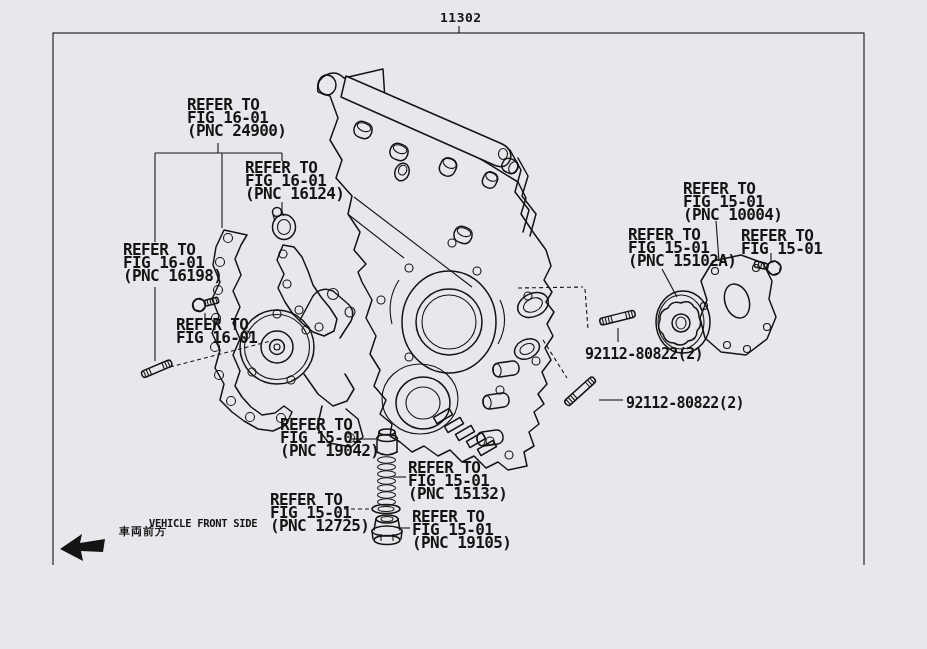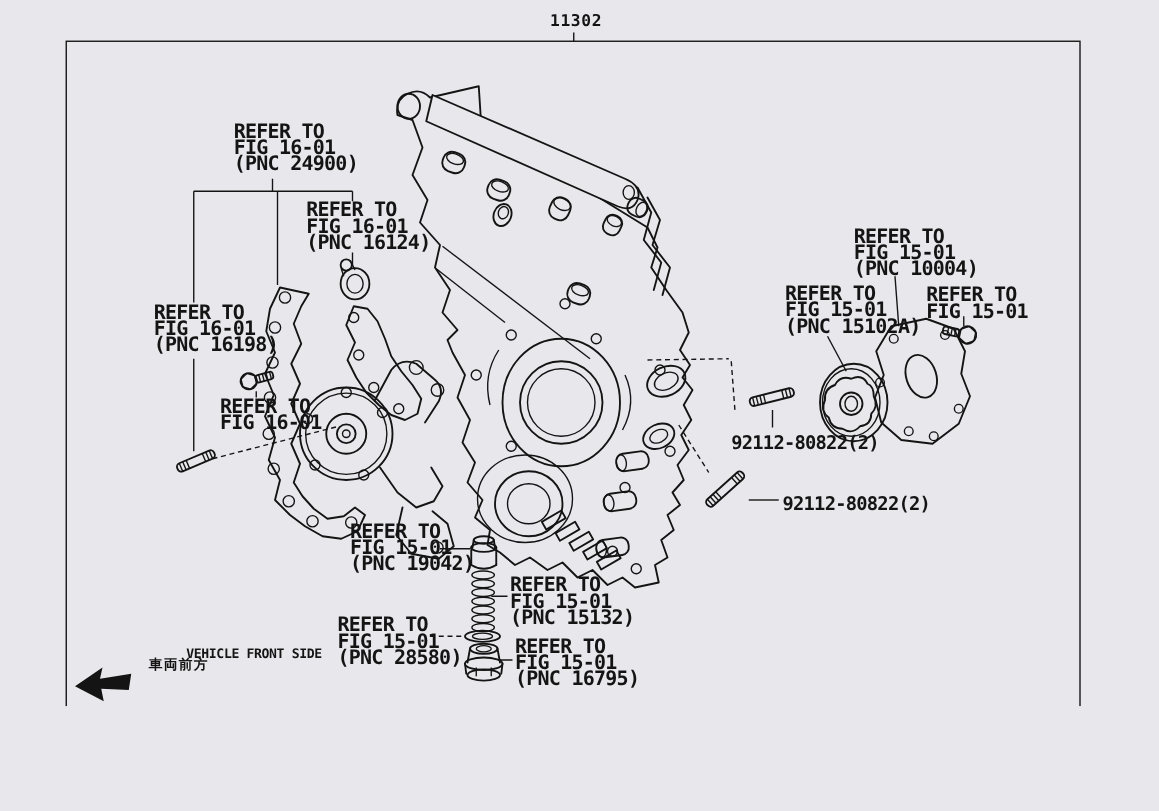--- a/index.html
+++ b/index.html
@@ -378,27 +378,27 @@
 
   <div class="txt ref" style="left:408px;top:462px;">
     <div>REFER TO</div>
     <div>FIG 15-01</div>
     <div>(PNC 15132)</div>
   </div>
 
   <div class="txt ref" style="left:270px;top:494px;">
     <div>REFER TO</div>
     <div>FIG 15-01</div>
-    <div>(PNC 28580)</div>
+    <div>(PNC 12725)</div>
   </div>
 
   <div class="txt ref" style="left:412px;top:511px;">
     <div>REFER TO</div>
     <div>FIG 15-01</div>
-    <div>(PNC 16795)</div>
+    <div>(PNC 19105)</div>
   </div>
 
   <div class="txt pn" style="left:585px;top:345px;">92112-80822(2)</div>
   <div class="txt pn" style="left:626px;top:394px;">92112-80822(2)</div>
 
   <div class="txt jp" style="left:119px;top:524px;">車両前方</div>
   <div class="txt en" style="left:105px;top:517px;margin-left:44px;">VEHICLE FRONT SIDE</div>
 
 </div>
 

